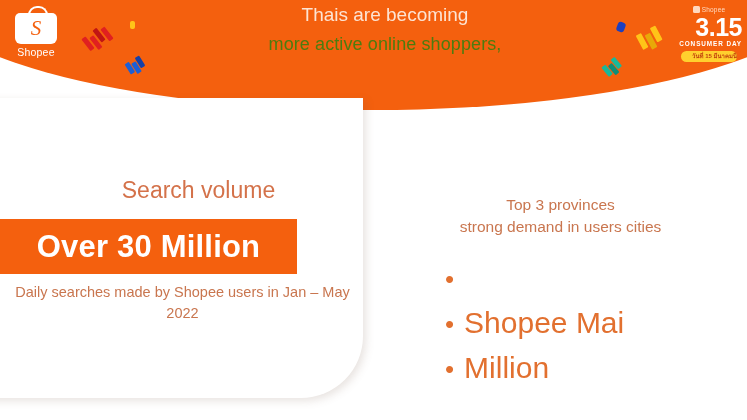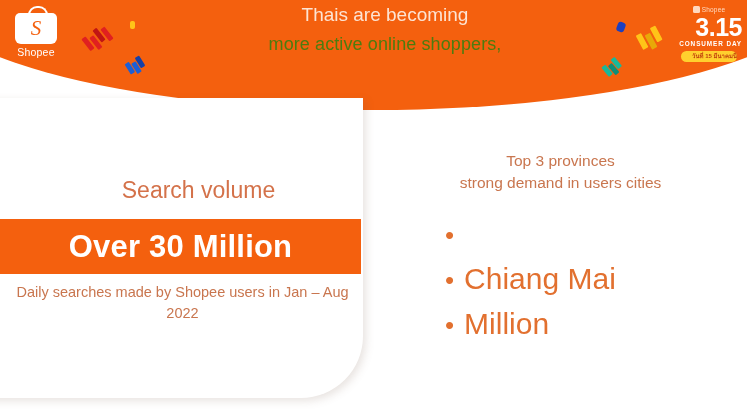--- a/index.html
+++ b/index.html
@@ -122,39 +122,39 @@
     box-shadow:3px 3px 9px rgba(120,90,70,.17);
   }
   .card-inner{
     position:absolute;left:14px;top:0;width:363px;height:300px;
   }
   .search-label{
     position:absolute;left:17px;top:79px;width:363px;text-align:center;
     font-size:23px;color:#D4724A;font-weight:400;
   }
   .metric-band{
-    position:absolute;left:0;top:121px;width:361px;height:55px;
+    position:absolute;left:0;top:121px;width:297px;height:55px;
     background:#F4600E;
   }
   .metric-band span{
     display:block;width:100%;text-align:center;line-height:55px;
     font-size:31px;font-weight:700;color:#FFFFFF;letter-spacing:.2px;
   }
   .card-note{
     position:absolute;left:10px;top:184px;width:345px;text-align:center;
     font-size:14.5px;line-height:21px;color:#C9764F;font-weight:400;
   }
 
   
   .right-col{
     position:absolute;left:383px;top:150px;width:355px;
   }
   .right-head{
     text-align:center;font-size:15.5px;line-height:22px;
-    color:#C9764F;font-weight:400;
+    color:#C9764F;font-weight:400;margin-top:44px;
   }
   .prov-list{
     margin:19px 0 0 0;padding:0;list-style:none;
     width:250px;margin-left:62px;
   }
   .prov-item{
     display:flex;align-items:baseline;gap:10px;
     font-size:30px;line-height:44px;color:#E2702F;font-weight:400;
   }
   .prov-bullet{
@@ -218,36 +218,36 @@
       <div class="badge-pill">วันที่ 15 มีนาคมนี้</div>
     </div>
   </div>
 
   <div class="left-card">
     <div class="card-inner">
       <div class="search-label">Search volume</div>
       <div class="metric-band">
         <span>Over 30 Million</span>
       </div>
-      <div class="card-note">Daily searches made by Shopee users in Jan – Aug 2022</div>
+      <div class="card-note">Daily searches made by Shopee users in Jan – May 2022</div>
     </div>
   </div>
 
   <div class="right-col">
     <div class="right-head">
       <div>Top 3 provinces</div>
       <div>strong demand in users cities</div>
     </div>
     <ul class="prov-list">
       <li class="prov-item">
         <span class="prov-bullet">•</span>
       </li>
       <li class="prov-item">
         <span class="prov-bullet">•</span>
-        <span>Chiang Mai</span>
+        <span>Shopee Mai</span>
       </li>
       <li class="prov-item">
         <span class="prov-bullet">•</span>
         <span>Million</span>
       </li>
     </ul>
   </div>
 
 </div>
 

